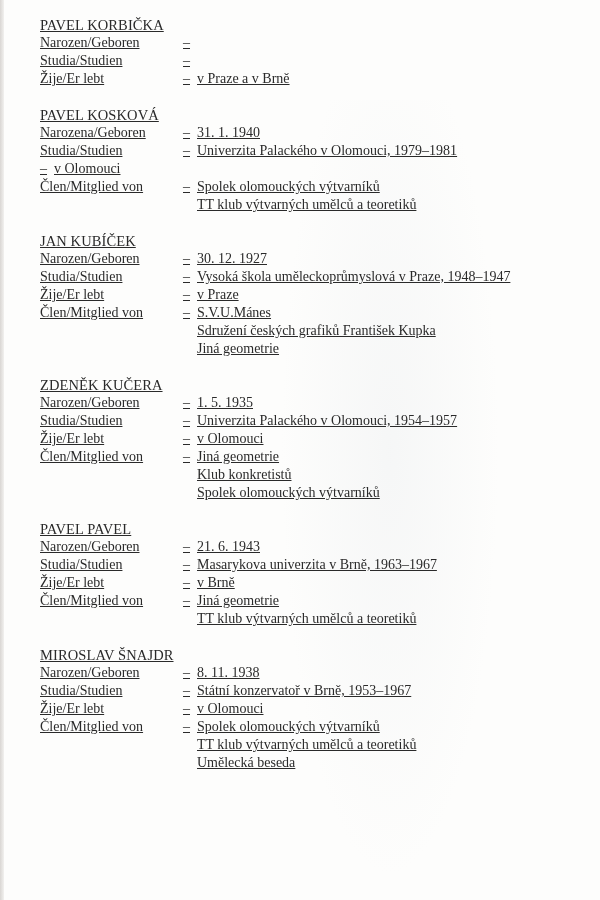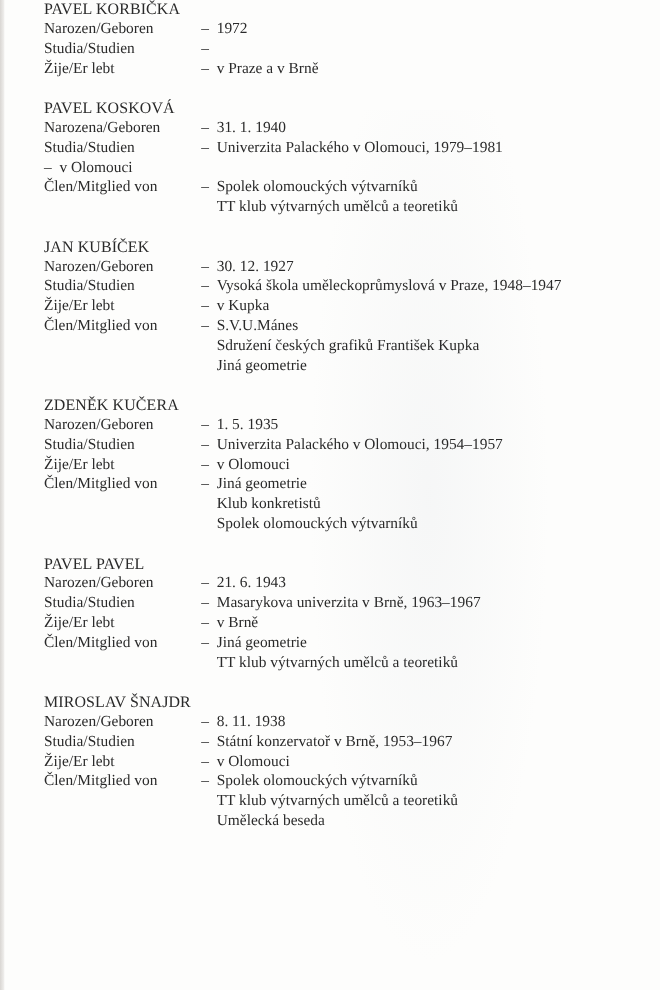--- a/index.html
+++ b/index.html
@@ -15,21 +15,21 @@
     background: linear-gradient(to right, #d9d6d3, #f2f1ef);
   }
   .ghost {
     position: absolute; left: 240px; top: 0; width: 360px; height: 900px;
     pointer-events: none;
   }
   .ghost .shape {
     position: absolute; left: 40px; top: 100px; width: 220px; height: 780px;
     background: radial-gradient(ellipse at 50% 45%, rgba(220,224,228,0.22), rgba(253,253,252,0) 70%);
   }
-  .page { position: absolute; left: 40px; top: 0; width: 540px; }
+  .page { position: absolute; left: 40px; top: 16px; width: 540px; text-decoration: underline; }
   .artist { margin-bottom: 18px; }
   .name {
     font-size: 14.5px; line-height: 18px; height: 18px;
     letter-spacing: 0.1px;
   }
   .row { display: flex; font-size: 14px; line-height: 18px; height: 18px; }
   .label { width: 143px; flex: none; }
   .dash { width: 14px; flex: none; }
   .value { flex: 1; white-space: nowrap; }
 </style>
@@ -40,21 +40,20 @@
 <div class="ghost">
     <div class="shape"></div>
   </div>
 
 <div class="page" id="page">
     <div class="artist">
       <div class="name">PAVEL KORBIČKA</div>
       <div class="row">
         <span class="label">Narozen/Geboren</span>
         <span class="dash">–</span>
-        <span class="value">1972</span>
       </div>
       <div class="row">
         <span class="label">Studia/Studien</span>
         <span class="dash">–</span>
       </div>
       <div class="row">
         <span class="label">Žije/Er lebt</span>
         <span class="dash">–</span>
         <span class="value">v Praze a v Brně</span>
       </div>
@@ -94,21 +93,21 @@
         <span class="value">30. 12. 1927</span>
       </div>
       <div class="row">
         <span class="label">Studia/Studien</span>
         <span class="dash">–</span>
         <span class="value">Vysoká škola uměleckoprůmyslová v Praze, 1948–1947</span>
       </div>
       <div class="row">
         <span class="label">Žije/Er lebt</span>
         <span class="dash">–</span>
-        <span class="value">v Kupka</span>
+        <span class="value">v Praze</span>
       </div>
       <div class="row">
         <span class="label">Člen/Mitglied von</span>
         <span class="dash">–</span>
         <span class="value">S.V.U.Mánes</span>
       </div>
       <div class="row">
         <span class="label"></span>
         <span class="dash"></span>
         <span class="value">Sdružení českých grafiků František Kupka</span>

